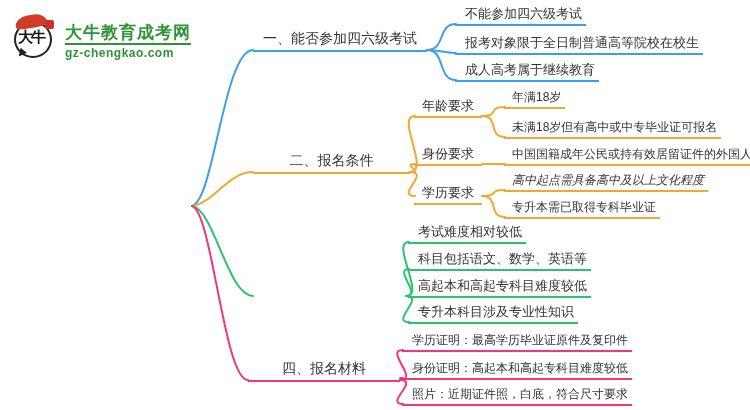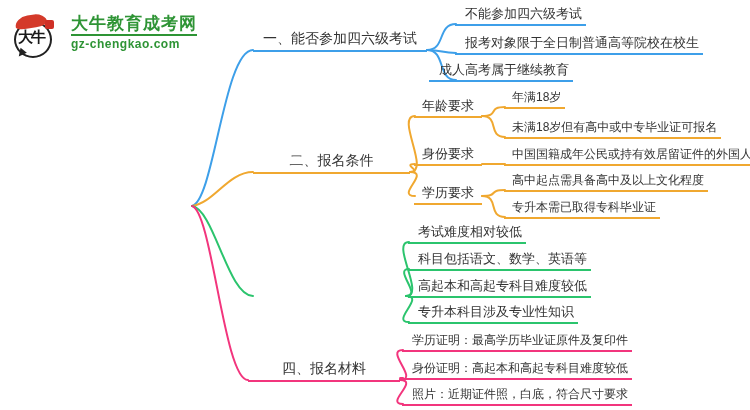--- a/index.html
+++ b/index.html
@@ -12,21 +12,21 @@
   .node{position:absolute;font-size:13px;line-height:16px;color:#333;white-space:nowrap;
         padding:0 4px 2px 10px;border-bottom:2px solid #999;}
   .lbl{font-size:14px;line-height:17px;text-align:center;padding:0 4px 3px 4px;color:#333;}
   .sub{width:68px;text-align:center;padding:0 0 2px 0;}
   .gc{font-size:12px;padding:0 4px 2px 8px;}
   .tight{font-size:12px;}
   .c12{font-size:12px;}
   .root{position:absolute;font-size:12px;font-weight:700;color:#111;line-height:16px;white-space:nowrap;}
 
   
-  .logo{position:absolute;left:12px;top:14px;display:flex;align-items:flex-start;gap:15px;}
+  .logo{position:absolute;left:12px;top:14px;display:flex;align-items:flex-end;gap:9px;}
   .logo-icon{position:relative;width:44px;height:46px;}
   .bubble{position:absolute;left:2px;top:7px;width:34px;height:33px;border:2px solid #222;
           border-radius:50%;background:#fff;}
   .cap{position:absolute;left:3px;top:1px;width:32px;height:13px;background:#d43a2a;
        border-radius:50% 50% 45% 45% / 90% 90% 30% 30%;transform:rotate(-10deg);}
   .seal{position:absolute;right:2px;top:6px;width:9px;height:9px;background:#cf3026;border-radius:2px;}
   .lchars{position:absolute;left:6px;top:14px;font-family:"DejaVu Serif",serif;font-weight:700;
           font-size:15px;color:#1a1a1a;letter-spacing:-2px;}
   .tail{position:absolute;left:4px;bottom:-1px;width:0;height:0;border:4px solid transparent;
         border-top:8px solid #222;transform:rotate(38deg);}
@@ -81,30 +81,30 @@
     <div>
       <div class="brand">大牛教育成考网</div>
       <div class="domain">gz-chengkao.com</div>
     </div>
   </div>
 
 
   <div class="node lbl" style="left: 253px; top: 30px; width: 166px; border-bottom-color: rgb(61, 159, 233);">一、能否参加四六级考试</div>
   <div class="node" style="left: 455px; top: 6px; border-bottom-color: rgb(61, 159, 233);">不能参加四六级考试</div>
   <div class="node" style="left: 455px; top: 35px; border-bottom-color: rgb(61, 159, 233);">报考对象限于全日制普通高等院校在校生</div>
-  <div class="node" style="left: 429px; top: 62px; border-bottom-color: rgb(61, 159, 233);">成人高考属于继续教育</div>
+  <div class="node" style="left: 455px; top: 62px; border-bottom-color: rgb(61, 159, 233);">成人高考属于继续教育</div>
 
   <div class="node lbl" style="left: 253px; top: 152px; width: 149px; border-bottom-color: rgb(240, 168, 48);">二、报名条件</div>
   <div class="node sub" style="left: 414px; top: 98px; border-bottom-color: rgb(240, 168, 48);">年龄要求</div>
   <div class="node sub" style="left: 414px; top: 146px; border-bottom-color: rgb(240, 168, 48);">身份要求</div>
   <div class="node sub" style="left: 414px; top: 178px; border-bottom-color: rgb(240, 168, 48); margin-top: 7px;">学历要求</div>
   <div class="node gc" style="left: 504px; top: 89px; border-bottom-color: rgb(240, 168, 48);">年满18岁</div>
   <div class="node gc" style="left: 504px; top: 119px; border-bottom-color: rgb(240, 168, 48);">未满18岁但有高中或中专毕业证可报名</div>
   <div class="node gc tight" style="left: 504px; top: 146px; border-bottom-color: rgb(240, 168, 48);">中国国籍成年公民或持有效居留证件的外国人</div>
-  <div class="node gc" style="left: 504px; top: 172px; border-bottom-color: rgb(240, 168, 48);">高中起点需具备高中及以上文化程度</div>
+  <div class="node gc" style="left: 504px; top: 172px; border-bottom-color: rgb(240, 168, 48); font-style: italic;">高中起点需具备高中及以上文化程度</div>
   <div class="node gc" style="left: 504px; top: 199px; border-bottom-color: rgb(240, 168, 48);">专升本需已取得专科毕业证</div>
 
   <div class="node" style="left: 408px; top: 224px; border-bottom-color: rgb(43, 196, 109);">考试难度相对较低</div>
   <div class="node" style="left: 408px; top: 251px; border-bottom-color: rgb(43, 196, 109);">科目包括语文、数学、英语等</div>
   <div class="node" style="left: 408px; top: 278px; border-bottom-color: rgb(43, 196, 109);">高起本和高起专科目难度较低</div>
   <div class="node" style="left: 408px; top: 304px; border-bottom-color: rgb(43, 196, 109);">专升本科目涉及专业性知识</div>
 
   <div class="node lbl" style="left: 248px; top: 360px; width: 144px; border-bottom-color: rgb(242, 53, 125);">四、报名材料</div>
   <div class="node c12" style="left: 402px; top: 332px; border-bottom-color: rgb(242, 53, 125);">学历证明：最高学历毕业证原件及复印件</div>
   <div class="node c12" style="left: 402px; top: 360px; border-bottom-color: rgb(242, 53, 125);">身份证明：高起本和高起专科目难度较低</div>

